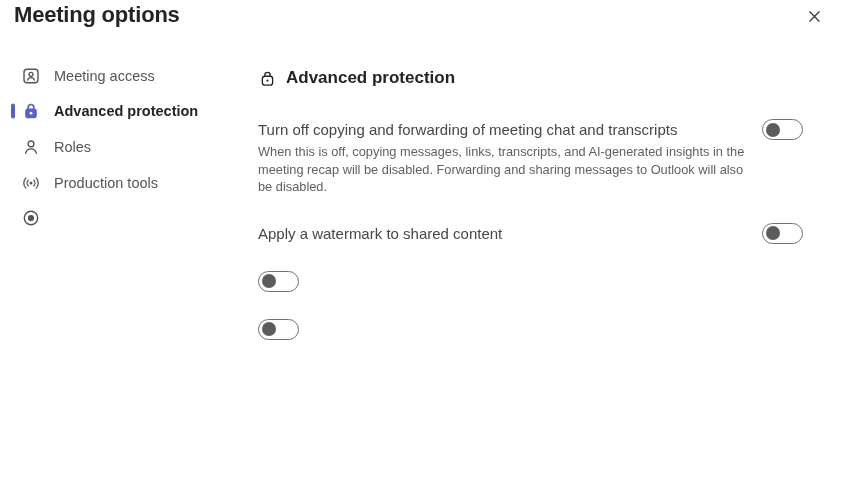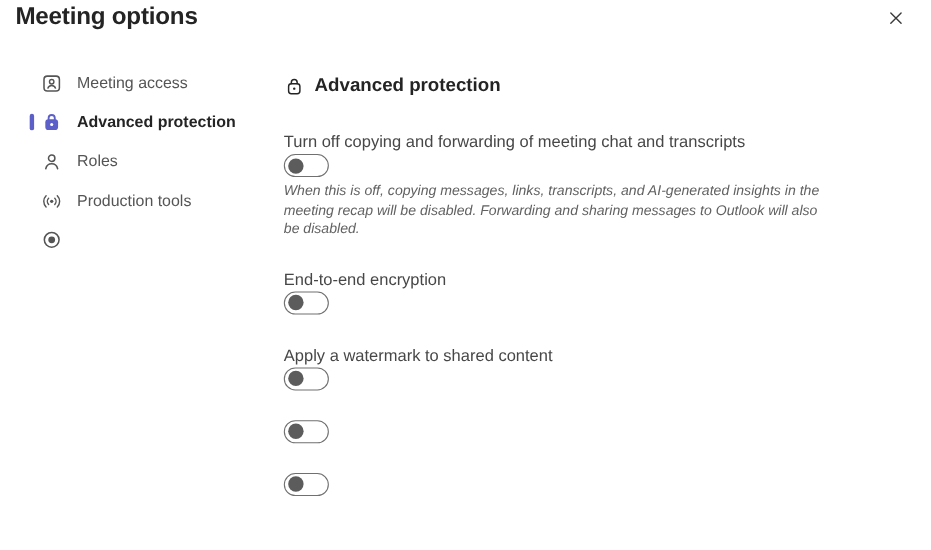--- a/index.html
+++ b/index.html
@@ -35,21 +35,21 @@
     background: transparent;
     border: none;
     cursor: pointer;
     display: flex;
     align-items: center;
     justify-content: center;
   }
   
   .sidebar {
     position: absolute;
-    left: 27px;
+    left: 11px;
     top: 58px;
     width: 234px;
   }
   .sidebar-item {
     position: relative;
     display: flex;
     align-items: center;
     height: 35.6px;
     padding-left: 10px;
     cursor: pointer;
@@ -105,35 +105,33 @@
   .main-header .text {
     font-size: 17px;
     font-weight: 700;
     color: #242424;
   }
   .setting-row { margin-bottom: 27px; }
   .setting-top {
     display: flex;
     justify-content: space-between;
     align-items: flex-start;
-    flex-direction: column;
   }
   .setting-title {
     font-size: 15px;
     line-height: 21px;
     color: #474747;
     max-width: 480px;
   }
   .setting-desc {
     margin-top: 3px;
     font-size: 12.8px;
     line-height: 17.6px;
     color: #616161;
     max-width: 495px;
-    font-style: italic;
   }
   
   .toggle {
     position: relative;
     width: 41px;
     height: 21px;
     border: 1px solid var(--toggle-border, #707070);
     border-radius: 11px;
     background: #fff;
     cursor: pointer;
@@ -232,28 +230,20 @@
           <div class="setting-top">
             <div class="setting-title">Turn off copying and forwarding of meeting chat and transcripts</div>
             <div class="toggle" role="switch" aria-checked="false">
               <div class="knob"></div>
             </div>
           </div>
           <div class="setting-desc">When this is off, copying messages, links, transcripts, and AI-generated insights in the meeting recap will be disabled. Forwarding and sharing messages to Outlook will also be disabled.</div>
         </div>
         <div class="setting-row">
           <div class="setting-top">
-            <div class="setting-title">End-to-end encryption</div>
-            <div class="toggle" role="switch" aria-checked="false">
-              <div class="knob"></div>
-            </div>
-          </div>
-        </div>
-        <div class="setting-row">
-          <div class="setting-top">
             <div class="setting-title">Apply a watermark to shared content</div>
             <div class="toggle" role="switch" aria-checked="false">
               <div class="knob"></div>
             </div>
           </div>
         </div>
         <div class="setting-row">
           <div class="setting-top">
             <div class="toggle" role="switch" aria-checked="false">
               <div class="knob"></div>

